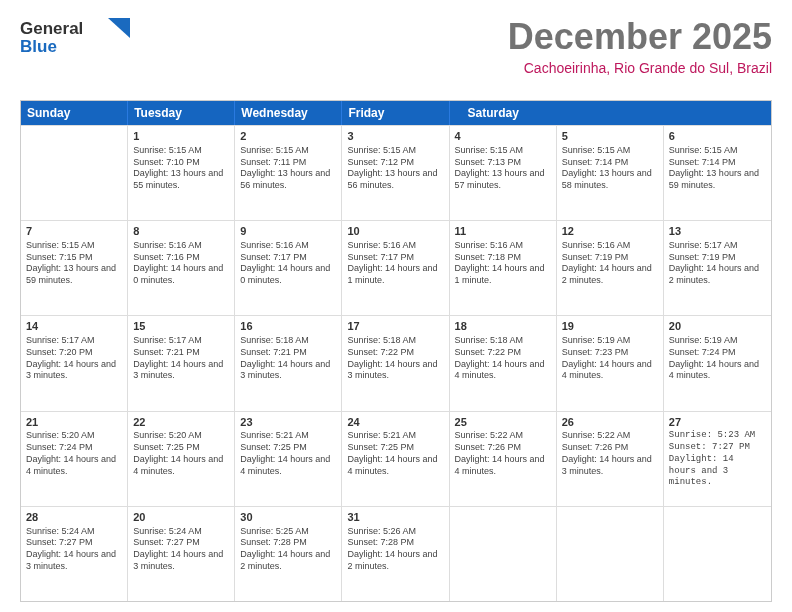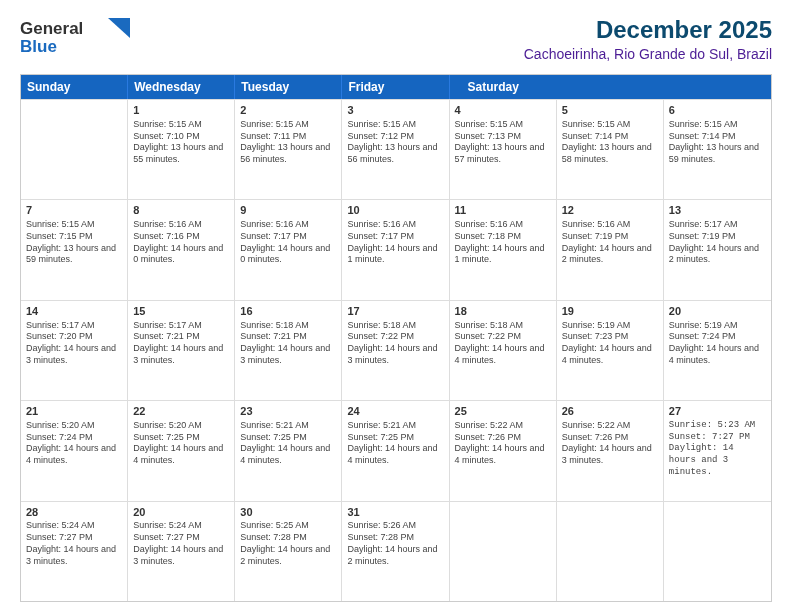--- a/index.html
+++ b/index.html
@@ -14,47 +14,47 @@
       width: 792px;
       height: 612px;
       padding: 16px 20px 10px 20px;
       display: flex;
       flex-direction: column;
     }
     .header {
       display: flex;
       justify-content: space-between;
       align-items: flex-start;
-      margin-bottom: 12px;
+      margin-bottom: 24px;
     }
     .logo {
       display: flex;
       flex-direction: column;
       align-items: flex-start;
     }
     .logo-row {
       display: flex;
       align-items: center;
       gap: 2px;
     }
     .logo-icon {
       width: 28px;
       height: 28px;
     }
     .title-block {
       text-align: right;
     }
     .main-title {
-      font-size: 24px;
+      font-size: 36px;
       font-weight: bold;
-      color: #0c4a6e;
+      color: #737373;
     }
     .subtitle {
       font-size: 14px;
-      color: #4c1d95;
+      color: #be185d;
       margin-top: 2px;
     }
     .calendar {
       flex: 1;
       display: flex;
       flex-direction: column;
       border: 1px solid #ccc;
     }
     .cal-header {
       display: grid;
@@ -122,22 +122,22 @@
     </div>
     <div class="title-block">
       <div class="main-title">December 2025</div>
       <div class="subtitle">Cachoeirinha, Rio Grande do Sul, Brazil</div>
     </div>
   </div>
 
   <div class="calendar">
     <div class="cal-header">
       <div class="cal-header-cell">Sunday</div>
+      <div class="cal-header-cell">Tuesday</div>
       <div class="cal-header-cell">Wednesday</div>
-      <div class="cal-header-cell">Tuesday</div>
       <div class="cal-header-cell">Friday</div>
       <div class="cal-header-cell">Saturday</div>
     </div>
     <div class="cal-body" id="cal-body">
     <div class="cal-row">
           <div class="empty-cell"></div>
           <div class="cal-cell">
             <span class="day-num">1</span>
             <div class="info" style="white-space: pre-line;">Sunrise: 5:15 AM
 Sunset: 7:10 PM

